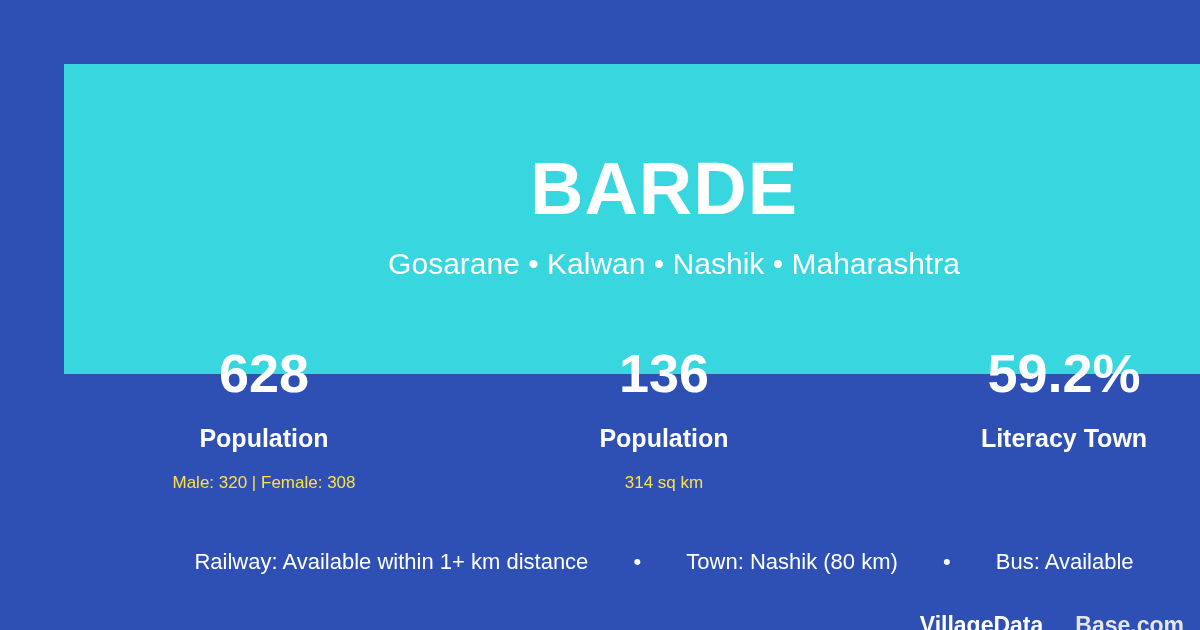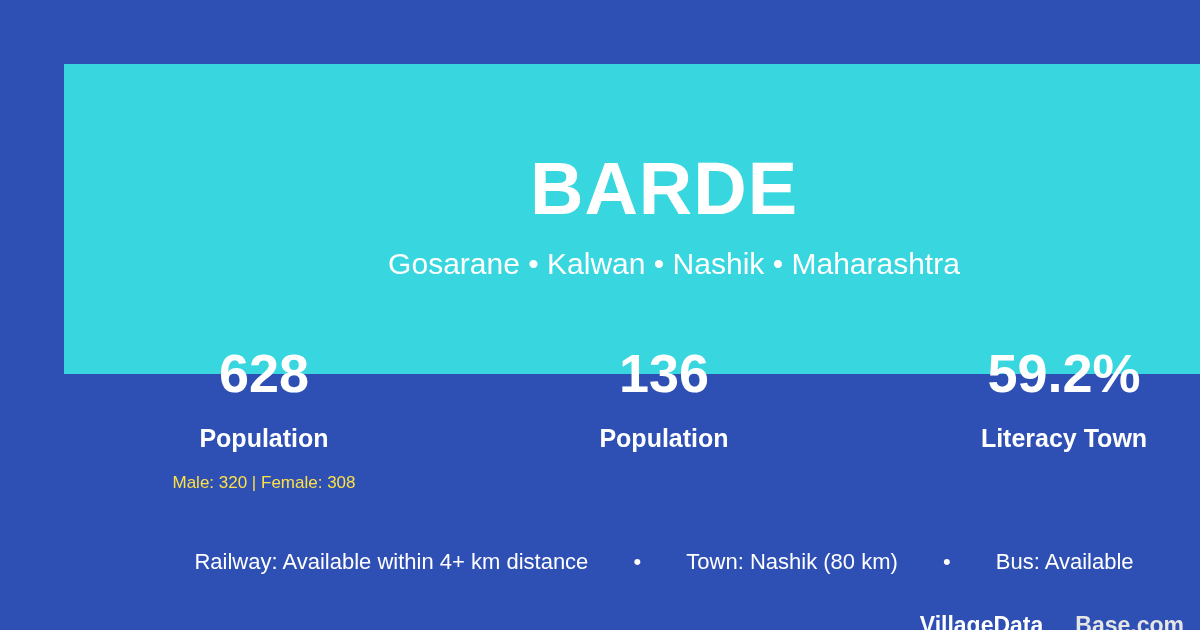--- a/index.html
+++ b/index.html
@@ -124,31 +124,32 @@
 
     <div class="stat">
       <div class="stat-value">628</div>
       <div class="stat-label">Population</div>
       <div class="stat-sub">Male: 320 | Female: 308</div>
     </div>
 
     <div class="stat">
       <div class="stat-value">136</div>
       <div class="stat-label">Population</div>
+      <div class="stat-sub">314 sq km</div>
     </div>
 
     <div class="stat">
       <div class="stat-value">59.2%</div>
       <div class="stat-label">Literacy Town</div>
     </div>
 
   </div>
 
   <div class="facilities">
-    <span>Railway: Available within 4+ km distance</span>
+    <span>Railway: Available within 1+ km distance</span>
     <span class="sep">•</span>
     <span>Town: Nashik (80 km)</span>
     <span class="sep">•</span>
     <span>Bus: Available</span>
   </div>
 
   <div class="brand">
     <span class="b1">VillageData</span><span class="b2">Base.com</span>
   </div>
 

